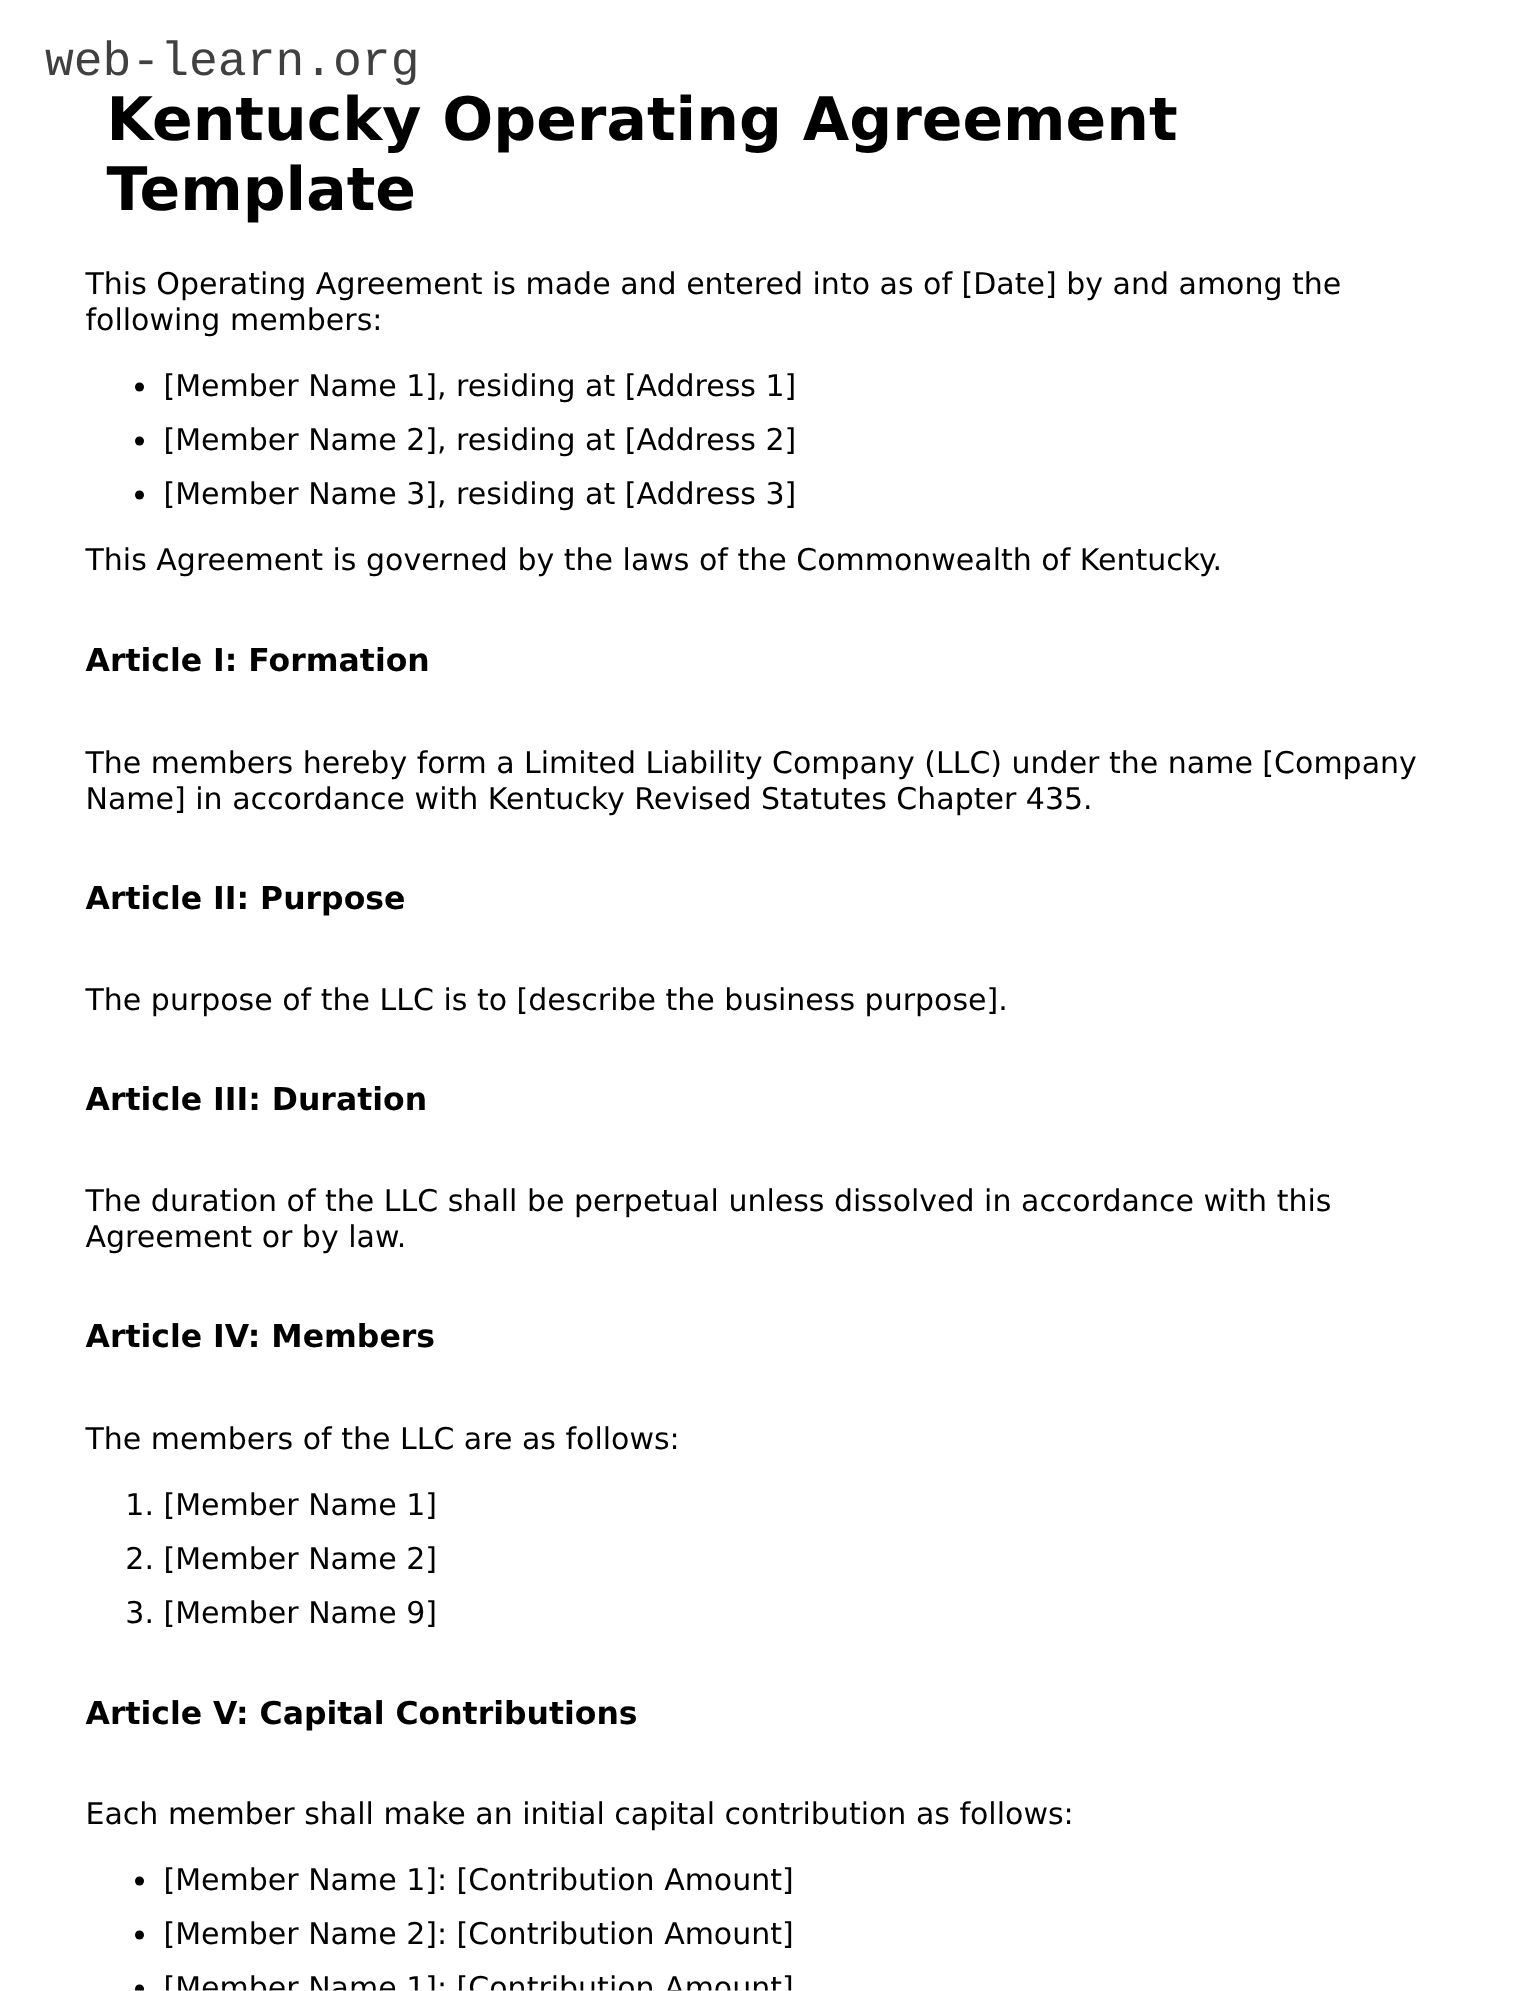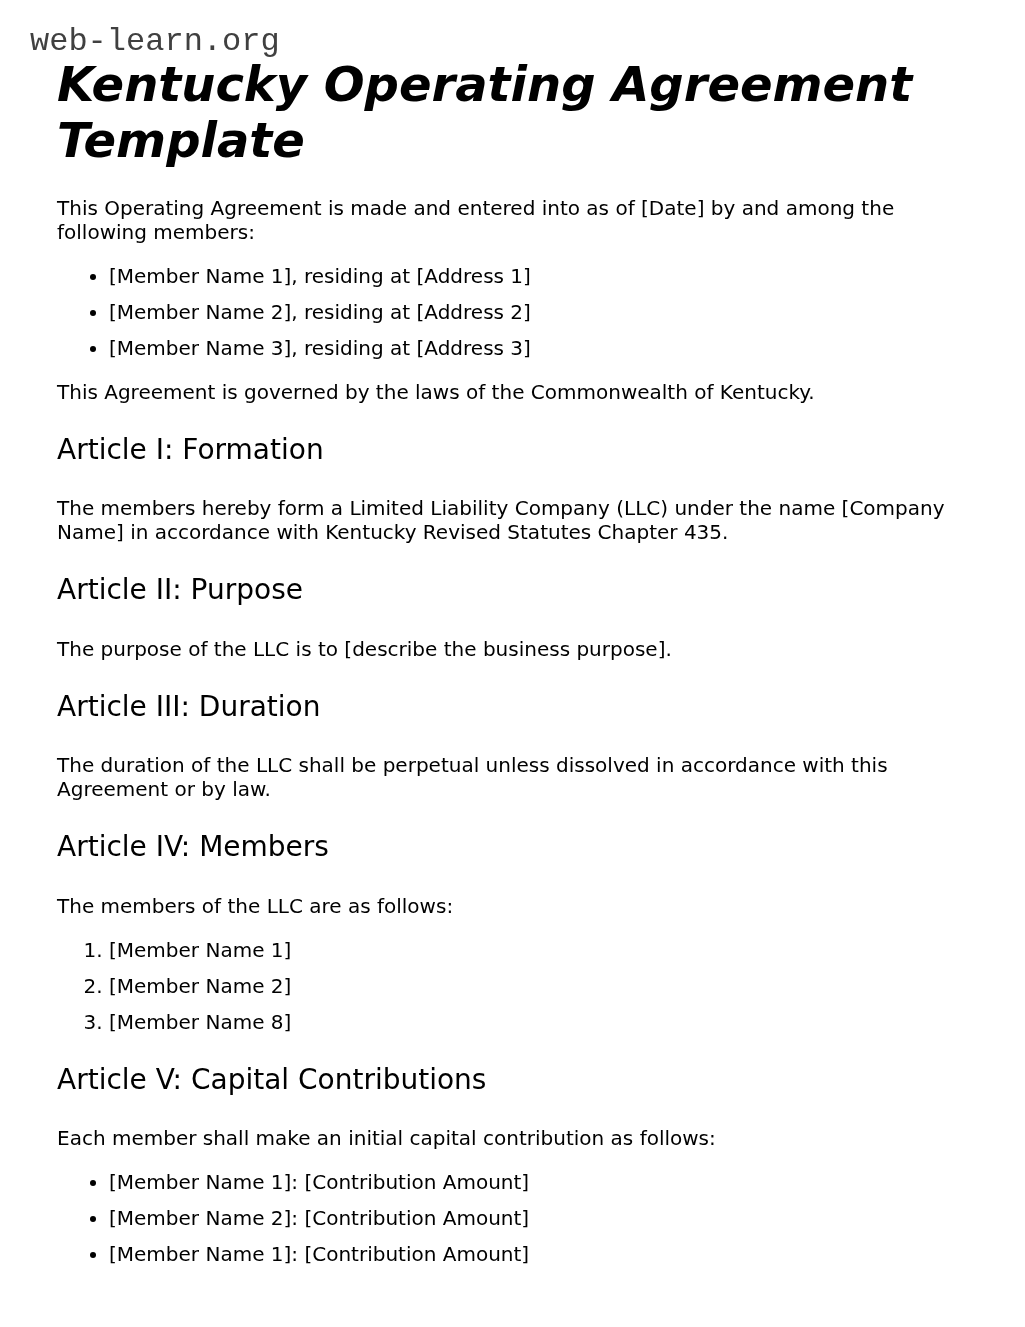--- a/index.html
+++ b/index.html
@@ -17,31 +17,30 @@
     font-family: "Liberation Mono", "DejaVu Sans Mono", monospace;
     font-size: 32px;
     line-height: 0.95;
     color: #404040;
     white-space: nowrap;
   }
   .content {
     margin: 0 57px;
   }
   h1 {
-    font-size: 48px;
+    font-size: 40px;
     font-weight: bold;
     line-height: 1.16;
-    margin: 0 0 27px 0;
-    font-style: italic;
+    margin: 0 0 27px 14px;
   }
   h2 {
-    font-size: 28px;
-    font-weight: normal;
+    font-size: 21px;
+    font-weight: bold;
     line-height: 1.16;
-    margin: 30px 0;
+    margin: 43px 0;
   }
   p {
     margin: 20px 0;
     line-height: 1.2;
   }
   ul, ol {
     margin: 20px 0;
     padding-left: 40px;
     line-height: 1.2;
   }
@@ -74,21 +73,21 @@
 
   <h2>Article III: Duration</h2>
   <p>The duration of the LLC shall be perpetual unless dissolved in accordance with this Agreement or by law.</p>
 
   <h2>Article IV: Members</h2>
   <p>The members of the LLC are as follows:</p>
 
   <ol>
     <li>[Member Name 1]</li>
     <li>[Member Name 2]</li>
-    <li>[Member Name 8]</li>
+    <li>[Member Name 9]</li>
   </ol>
 
   <h2>Article V: Capital Contributions</h2>
   <p>Each member shall make an initial capital contribution as follows:</p>
 
   <ul>
     <li>[Member Name 1]: [Contribution Amount]</li>
     <li>[Member Name 2]: [Contribution Amount]</li>
     <li>[Member Name 1]: [Contribution Amount]</li>
   </ul>

